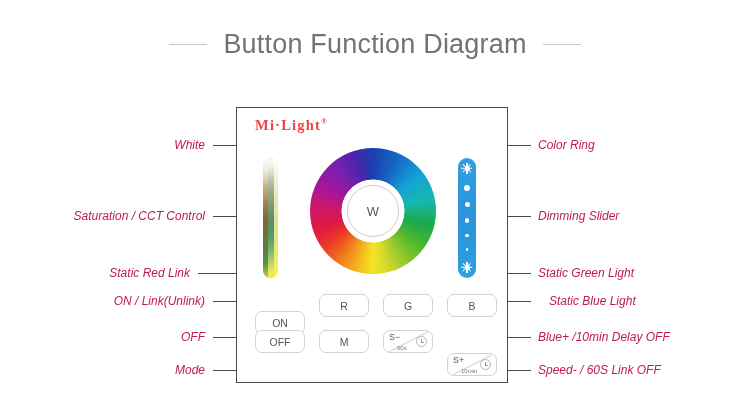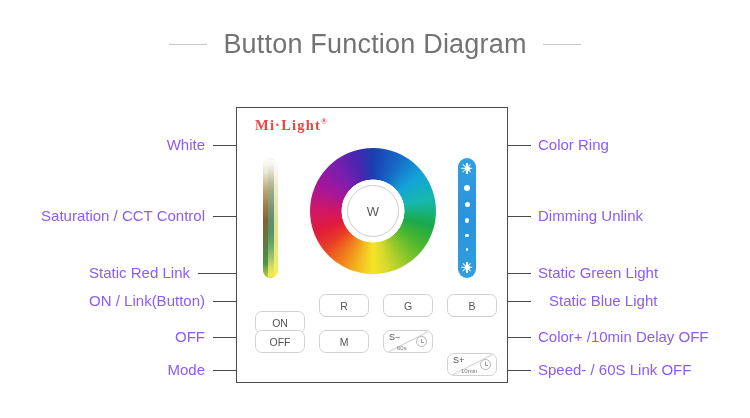--- a/index.html
+++ b/index.html
@@ -279,25 +279,26 @@
   
   #leader-svg {
     position: absolute;
     left: 0; top: 0;
     width: 750px; height: 418px;
     z-index: 1;
     pointer-events: none;
   }
   .callout {
     position: absolute;
-    font-size: 15px;
-    color: #8b5cf6;
+    font-size: 12px;
+    color: #be185d;
     white-space: nowrap;
     line-height: 16px;
     z-index: 3;
+    font-style: italic;
   }
   .callout.left  { text-align: right; }
   .callout.right { text-align: left; }
 </style>
 </head>
 <body>
 
 <div id="title-bar">
   <div class="title-rule"></div>
   <div id="page-title">Button Function Diagram</div>
@@ -415,22 +416,22 @@
     <span class="clock-icon">
         <b></b>
         <s></s>
       </span>
   </div>
 </div>
 
 <div class="callout left" style="right:545px; top:137px;">White</div>
 <div class="callout left" style="right:545px; top:208px;">Saturation / CCT Control</div>
 <div class="callout left" style="right:560px; top:265px;">Static Red Link</div>
-<div class="callout left" style="right:545px; top:293px;">ON / Link(Button)</div>
+<div class="callout left" style="right:545px; top:293px;">ON / Link(Unlink)</div>
 <div class="callout left" style="right:545px; top:329px;">OFF</div>
 <div class="callout left" style="right:545px; top:362px;">Mode</div>
 
 <div class="callout right" style="left:538px; top:137px;">Color Ring</div>
-<div class="callout right" style="left:538px; top:208px;">Dimming Unlink</div>
+<div class="callout right" style="left:538px; top:208px;">Dimming Slider</div>
 <div class="callout right" style="left:538px; top:265px;">Static Green Light</div>
 <div class="callout right" style="left:538px; top:293px;margin-left:11px;">Static Blue Light</div>
-<div class="callout right" style="left:538px; top:329px;">Color+ /10min Delay OFF</div>
+<div class="callout right" style="left:538px; top:329px;">Blue+ /10min Delay OFF</div>
 <div class="callout right" style="left:538px; top:362px;">Speed- / 60S Link OFF</div>
 
 </body></html>

